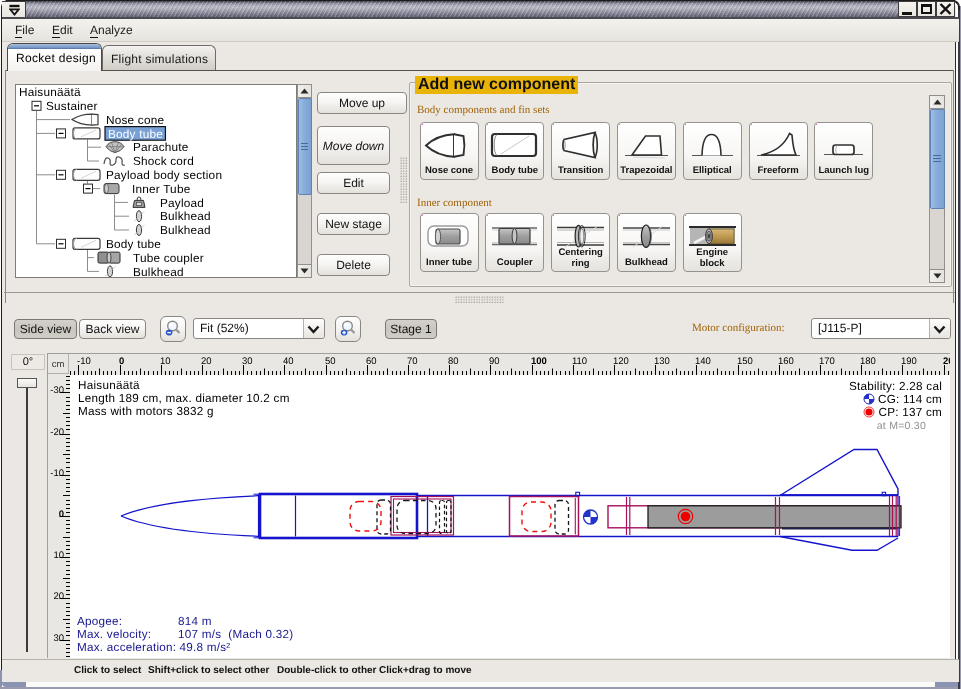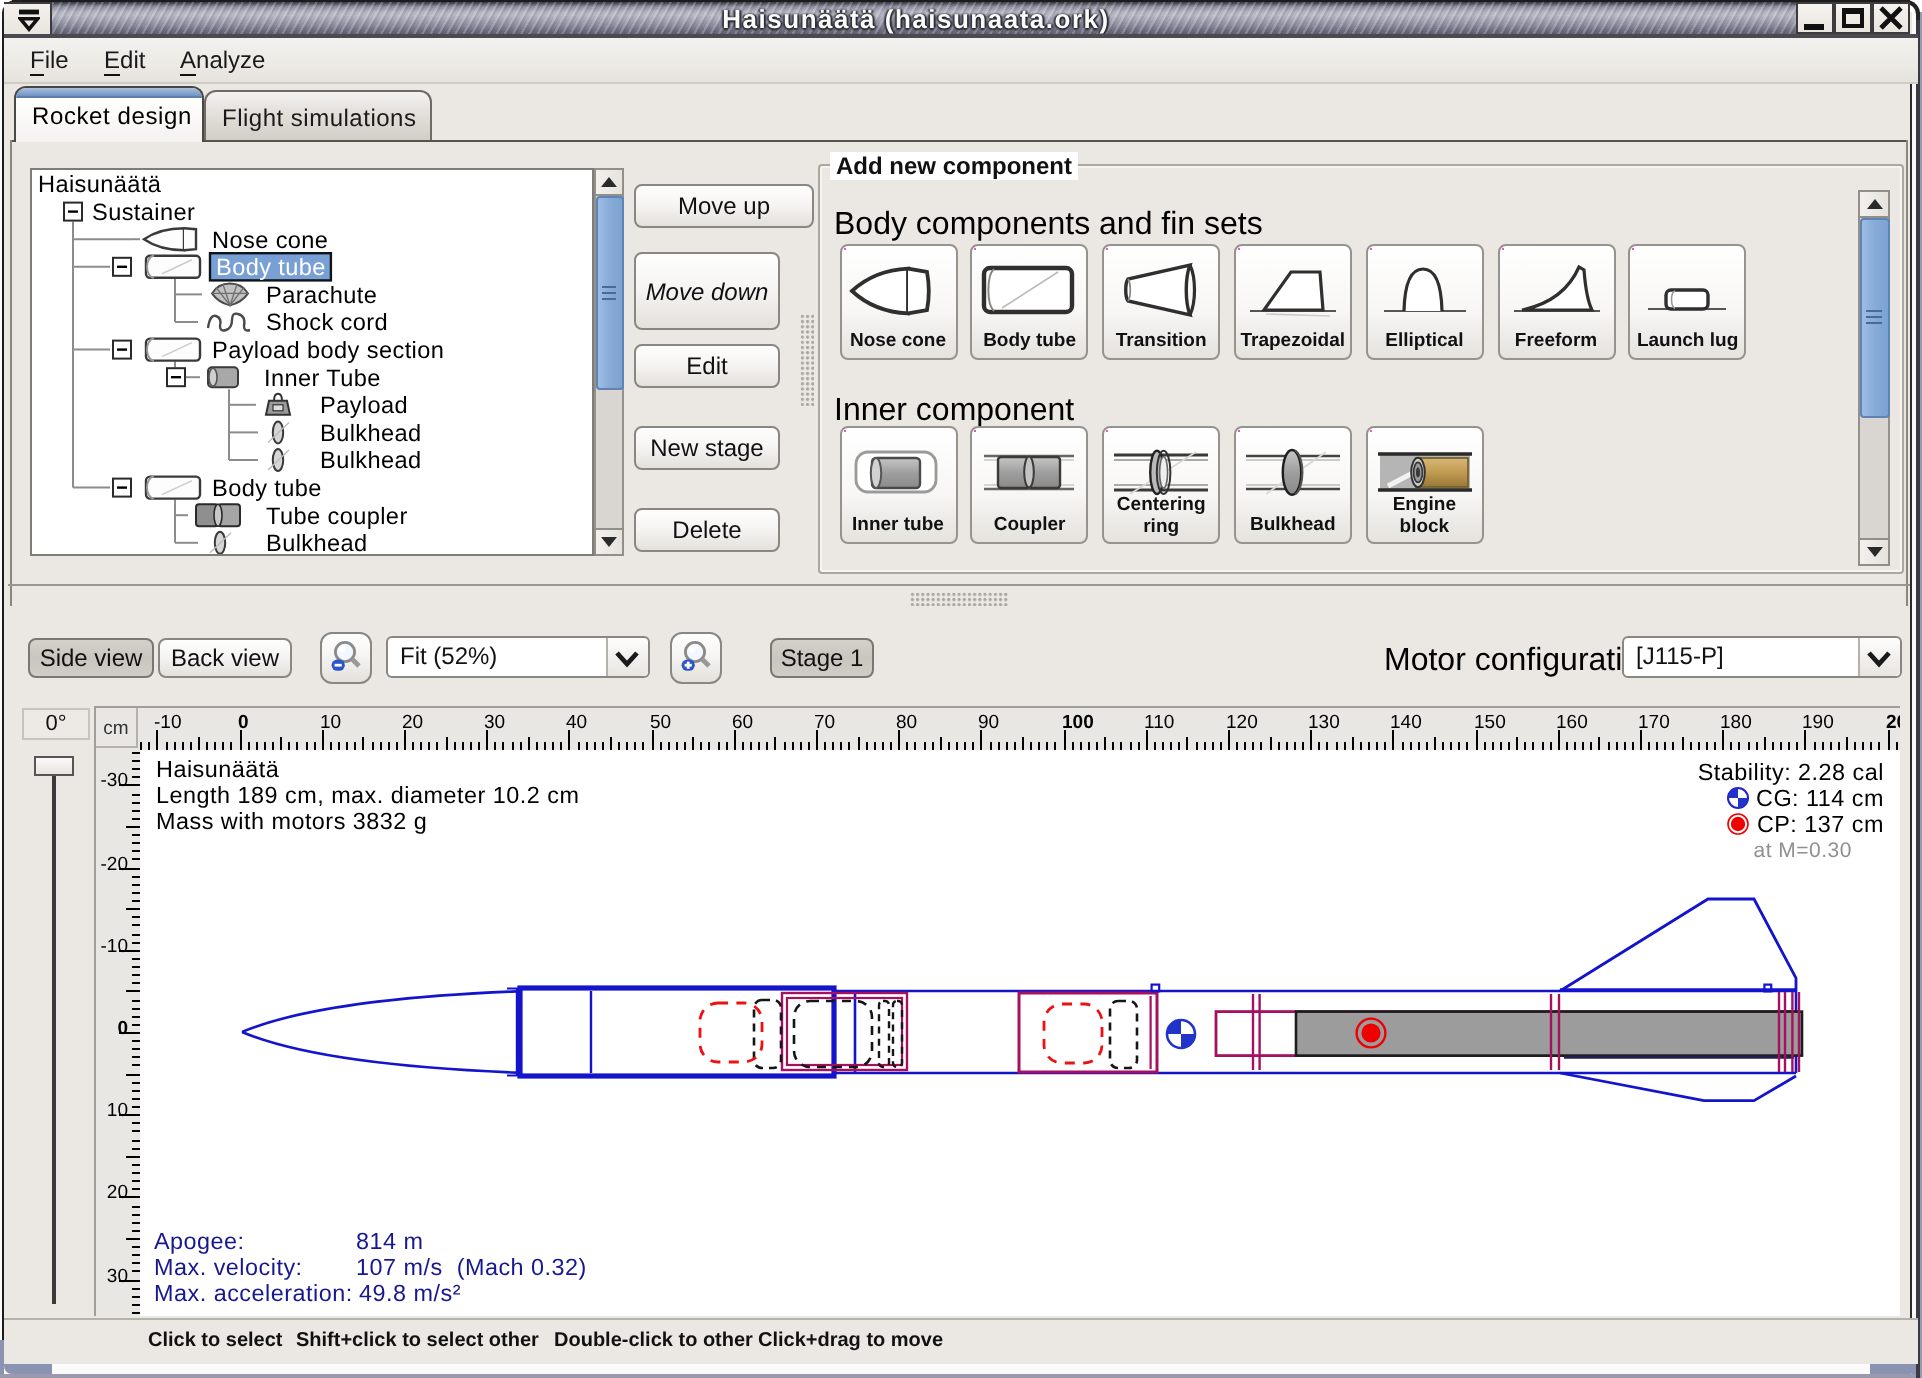--- a/index.html
+++ b/index.html
@@ -6,21 +6,21 @@
 body{font-family:"Liberation Sans",sans-serif;-webkit-font-smoothing:antialiased;text-rendering:geometricPrecision;}
 .a{position:absolute;}
 #win{position:relative;width:961px;height:689px;background:#ebe8e3;}
 .btn{background:linear-gradient(180deg,#fefefe 0%,#f6f5f3 45%,#eceae6 75%,#e4e1dc 100%);border:1px solid #8a8782;border-radius:4px;color:#111;display:flex;align-items:center;justify-content:center;font-size:12px;}
 .btnp{background:linear-gradient(180deg,#d4d0ca 0%,#c9c5bf 50%,#d0ccc6 100%);border:1px solid #7a7772;border-radius:4px;display:flex;align-items:center;justify-content:center;font-size:12px;color:#111;}
 .cbtn{background:linear-gradient(180deg,#ffffff 0%,#f7f6f4 60%,#ebe9e5 85%,#e6e3de 100%);border:1px solid #96938e;border-radius:4px;position:absolute;}
 .cbl{position:absolute;left:0;right:0;bottom:3px;text-align:center;font-size:9.5px;font-weight:bold;color:#111;line-height:10.5px;}
 .sb{background:linear-gradient(90deg,#f2f0ed,#e6e3de);border:1px solid #928f8a;display:flex;align-items:center;justify-content:center;}
 .thumb{background:linear-gradient(90deg,#9dbde4 0%,#86abd8 50%,#7ba2d2 100%);border:1px solid #5f83b4;border-radius:2px;}
 .mtxt{font-size:12px;color:#1a1a1a;}
-.fs12{font-size:16px;color:#000000;}
+.fs12{font-size:11px;color:#a16207;font-family:Liberation Serif, serif;}
 </style></head><body>
 <div id="win">
 
 <div class="a" style="left:0;top:0;width:961px;height:689px;border:1px solid #9a9a9a;"></div>
 <div class="a" style="left:1px;top:0px;width:959px;height:680px;border:1.5px solid #1c1c1c;"></div>
 <div class="a" style="left:1px;top:680px;width:959px;height:7px;background:#fafaf8;"></div>
 <div class="a" style="left:2px;top:680px;width:24px;height:7px;background:#8b93b3;border-bottom-left-radius:4px;"></div>
 <div class="a" style="left:935px;top:680px;width:24px;height:7px;background:#8b93b3;border-bottom-right-radius:4px;"></div>
 <div class="a" style="left:0;top:687px;width:961px;height:2px;background:#9a9aae;"></div>
 <div class="a" style="left:956px;top:1px;width:4px;height:679px;background:#fafaf8;"></div>
@@ -29,21 +29,20 @@
 <div class="a" style="left:959.7px;top:0;width:1.3px;height:689px;background:#9a9aae;"></div>
 <div class="a" style="left:0px;top:1px;width:1px;height:679px;background:#fafaf8;"></div>
 <div class="a" style="left:0px;top:670px;width:2px;height:17px;background:#8b93b3;"></div>
 <div class="a" style="left:0;top:0;width:6px;height:6px;background:#fff;"></div>
 <div class="a" style="left:955px;top:0;width:6px;height:6px;background:#fff;"></div>
 <div class="a" style="left:1px;top:0px;width:10px;height:10px;border-top-left-radius:7px;border-top:2px solid #222;border-left:2px solid #222;background:transparent;"></div>
 <div class="a" style="left:950px;top:0px;width:10px;height:10px;border-top-right-radius:7px;border-top:2px solid #222;border-right:2px solid #222;background:transparent;"></div>
 <div class="a" style="left:26px;top:1px;width:872px;height:16px;
 background:repeating-linear-gradient(119deg,rgba(255,255,255,0.20) 0 1px,rgba(45,45,60,0.10) 1.2px 2.2px,rgba(255,255,255,0) 2.4px 3.6px),
 linear-gradient(180deg,#34343f 0%,#8d8d9d 14%,#b2b2c0 30%,#b8b8c6 42%,#a2a2b1 58%,#8a8a9a 74%,#707082 88%,#606072 100%);"></div>
-<div class="a" style="left:243px;top:2px;width:430px;height:14px;text-align:center;font-size:13px;font-weight:bold;color:#fafafa;text-shadow:0 1px 1px #22222a,1px 0 1px #22222a, -1px 0 1px #33333d;letter-spacing:0.75px;">Haisunäätä (haisunaata.ork)</div>
 <div class="a" style="left:2px;top:1px;width:24px;height:16.5px;background:linear-gradient(180deg,#f4f1ed,#e9e5df);border:1px solid #3c3c3c;border-left:none;"></div>
 <svg class="a" style="left:9px;top:3.5px;" width="11" height="12" viewBox="0 0 11 12">
 <rect x="0.5" y="0.8" width="10" height="2.4" fill="#111"></rect>
 <path d="M1.2,5.4 L9.8,5.4 L5.5,10.6 Z" fill="none" stroke="#111" stroke-width="1.8"></path>
 </svg>
 <div class="a" style="left:898px;top:1px;width:19px;height:16px;background:linear-gradient(180deg,#f7f4f0,#e9e5df);border:1px solid #3c3c3c;"></div>
 <div class="a" style="left:917px;top:1px;width:19px;height:16px;background:linear-gradient(180deg,#f7f4f0,#e9e5df);border:1px solid #3c3c3c;"></div>
 <div class="a" style="left:936px;top:1px;width:19px;height:16px;background:linear-gradient(180deg,#f7f4f0,#e9e5df);border:1px solid #3c3c3c;"></div>
 <div class="a" style="left:902px;top:12px;width:10px;height:3px;background:#111;"></div>
 <div class="a" style="left:921px;top:4px;width:11px;height:10px;border:2px solid #111;border-top-width:3px;"></div>
@@ -153,21 +152,21 @@
 <div class="a thumb" style="left:297.5px;top:98px;width:14px;height:97px;"></div>
 <div class="a" style="left:301px;top:143px;width:7px;height:1px;background:#4a6a96;box-shadow:0 3px 0 #4a6a96,0 6px 0 #4a6a96;"></div>
 <div class="a btn" style="left:317px;top:92px;width:90px;height:22px;">Move up</div>
 <div class="a btn" style="left:317px;top:126px;width:73px;height:39px;font-style:italic;">Move down</div>
 <div class="a btn" style="left:317px;top:172px;width:73px;height:22px;">Edit</div>
 <div class="a btn" style="left:317px;top:213px;width:73px;height:22px;">New stage</div>
 <div class="a btn" style="left:317px;top:254px;width:73px;height:22px;">Delete</div>
 <div class="a" style="left:399.5px;top:157px;width:7px;height:46px;background-image:radial-gradient(circle at 1.2px 1.2px,#aaa6a1 0.7px,transparent 0.9px);background-size:2.6px 2.6px;"></div>
 <div class="a" style="left:455px;top:295.5px;width:49px;height:7px;background-image:radial-gradient(circle at 1.2px 1.2px,#aaa6a1 0.7px,transparent 0.9px);background-size:2.6px 2.6px;"></div>
 <div class="a" style="left:409px;top:82px;width:543px;height:205px;border:1px solid #aaa6a0;border-radius:2px;box-shadow:inset 0 0 0 1px #f6f4f1;"></div>
-<div class="a" style="left:415px;top:76px;background:#ffffff;padding:0 3px;font-size:12px;font-weight:bold;color:#111;">Add new component</div>
+<div class="a" style="left:415px;top:76px;background:#eab308;padding:0 3px;font-size:16px;font-weight:bold;color:#111;">Add new component</div>
 <div class="a fs12" style="left:417px;top:104px;">Body components and fin sets</div>
 <div class="a fs12" style="left:417px;top:197px;">Inner component</div>
 <div class="cbtn" style="left:419.5px;top:122px;width:59px;height:58px;">
       <div style="position:absolute;left:1px;top:1px;width:1px;height:1px;background:#e060c0;"></div>
     </div>
 <svg class="a" style="left:423.5px;top:128px;" width="51" height="34" viewBox="0 0 51 32">
       <path d="M2,16.5 C9,10 19,5.8 30,5.3 L30,27.7 C19,27.2 9,23 2,16.5 Z" fill="#fff" stroke="#2f2f2f" stroke-width="1.9"></path>
       <path d="M30,5.3 L39.5,7 Q41.3,16.5 39.5,26 L30,27.7" fill="#fff" stroke="#2f2f2f" stroke-width="1.9"></path>
     </svg>
 <div class="cbl a" style="left:419.5px;top:166px;width:59px;">Nose cone</div>

